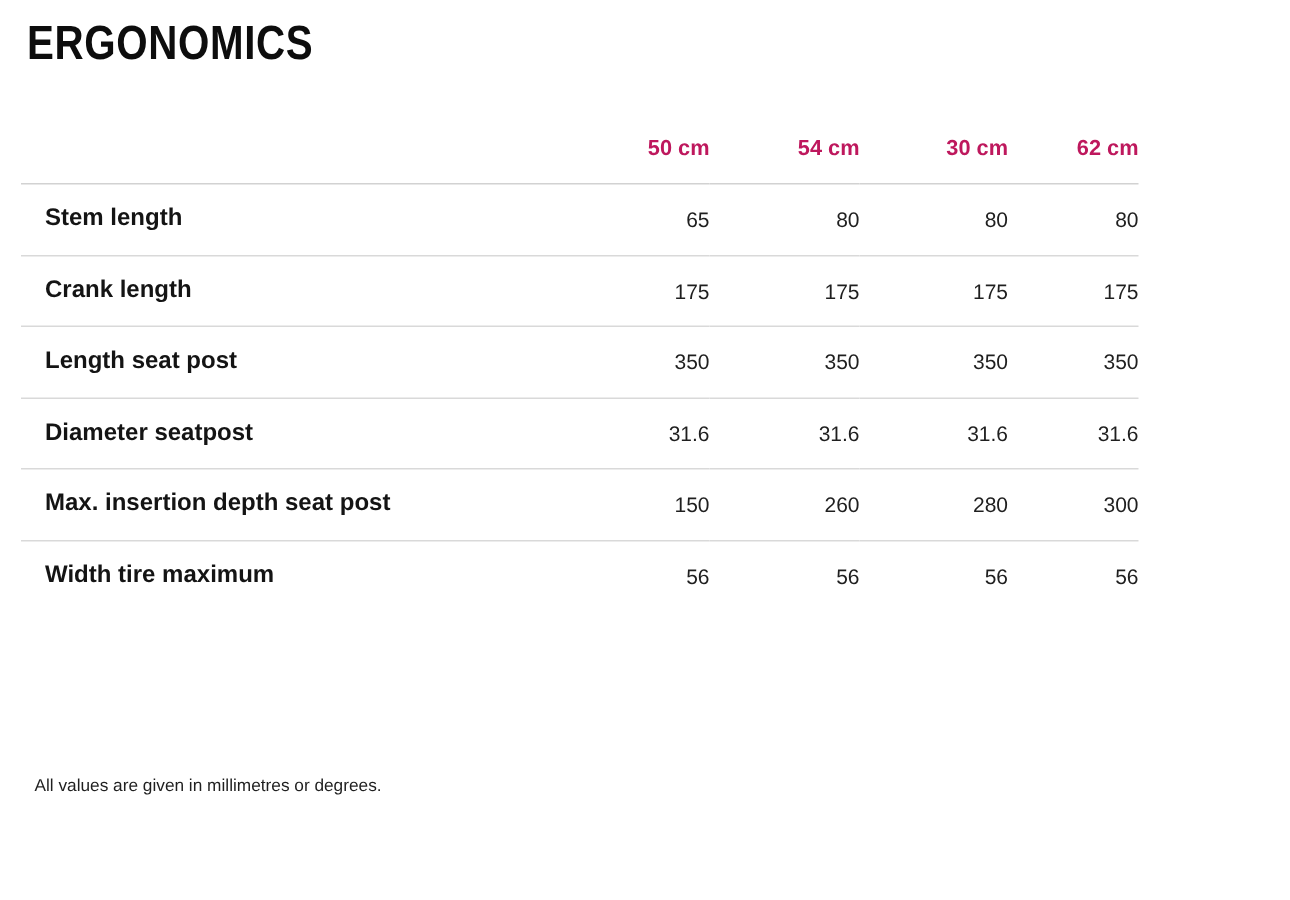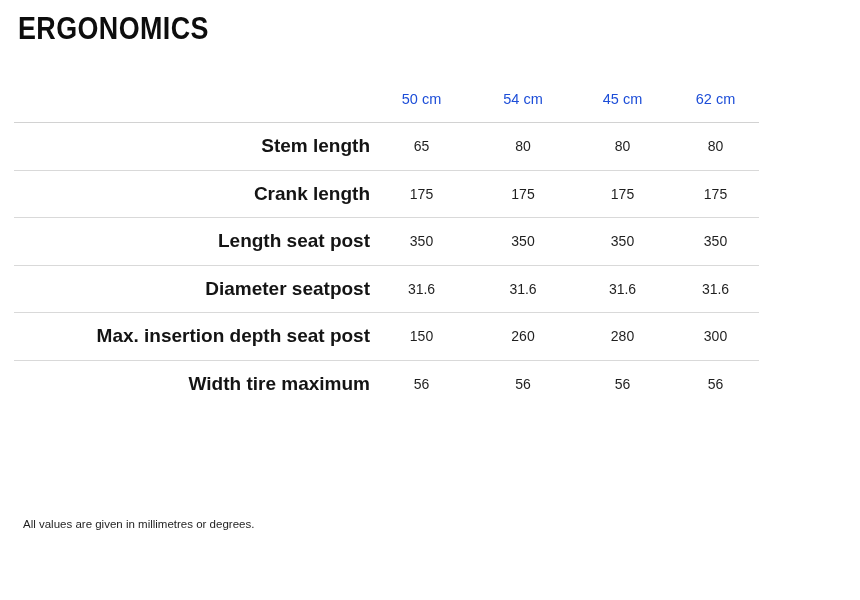--- a/index.html
+++ b/index.html
@@ -33,43 +33,43 @@
     position: absolute;
     left: 14px;
     top: 76px;
     width: 745px;
     border-collapse: collapse;
     table-layout: fixed;
   }
   .spec-table thead th {
     height: 46px;
     vertical-align: middle;
-    text-align: center;
+    text-align: right;
     font-size: 14.5px;
-    font-weight: normal;
-    color: #1d4ed8;
+    font-weight: bold;
+    color: #be185d;
     border-bottom: 1px solid #d2d2d2;
     padding: 0;
     white-space: nowrap;
   }
   .spec-table tbody th {
     height: 46.5px;
     vertical-align: middle;
-    text-align: right;
-    font-size: 19px;
+    text-align: left;
+    font-size: 16px;
     font-weight: bold;
     color: #141414;
     border-bottom: 1px solid #d9d9d9;
     padding: 0 0 0 16px;
     white-space: nowrap;
   }
   .spec-table tbody td {
     height: 46.5px;
     vertical-align: middle;
-    text-align: center;
+    text-align: right;
     font-size: 14px;
     font-weight: normal;
     color: #1f1f1f;
     border-bottom: 1px solid #d9d9d9;
     padding: 0;
     white-space: nowrap;
     margin-top: 34px;
   }
   .spec-table tbody tr:last-child th,
   .spec-table tbody tr:last-child td {
@@ -98,21 +98,21 @@
       <col style="width:103px">
       <col style="width:100px">
       <col style="width:99px">
       <col style="width:87px">
     </colgroup>
     <thead>
       <tr>
         <th></th>
         <th>50 cm</th>
         <th>54 cm</th>
-        <th>45 cm</th>
+        <th>30 cm</th>
         <th>62 cm</th>
       </tr>
     </thead>
     <tbody>
       <tr>
         <th>Stem length</th>
         <td>65</td>
         <td>80</td>
         <td>80</td>
         <td>80</td>

